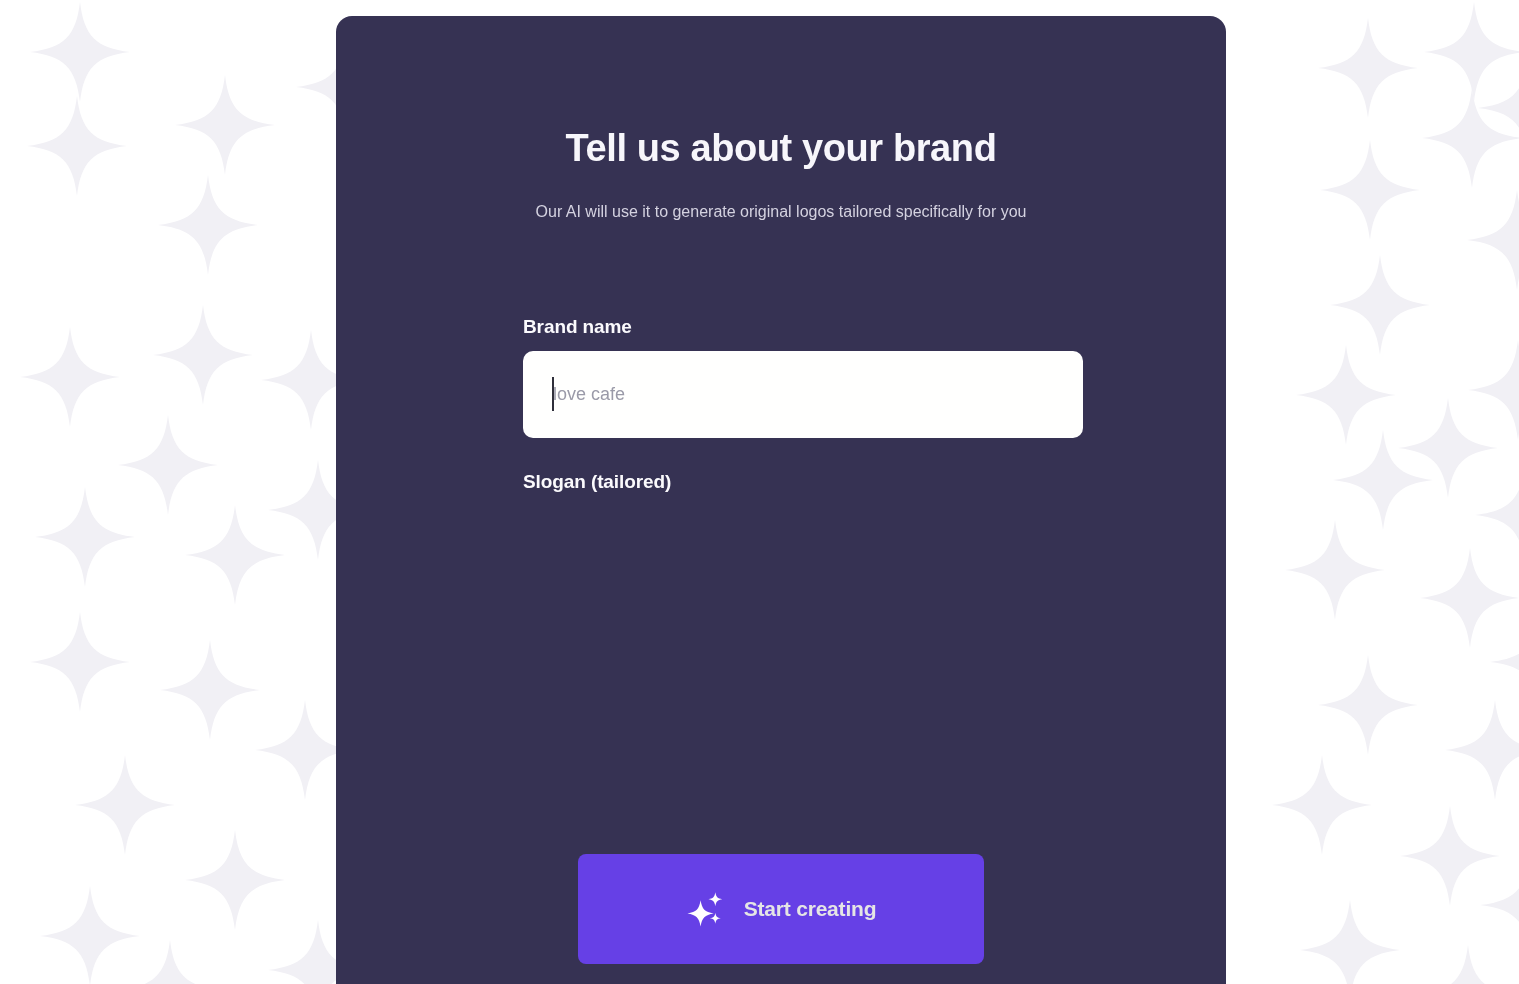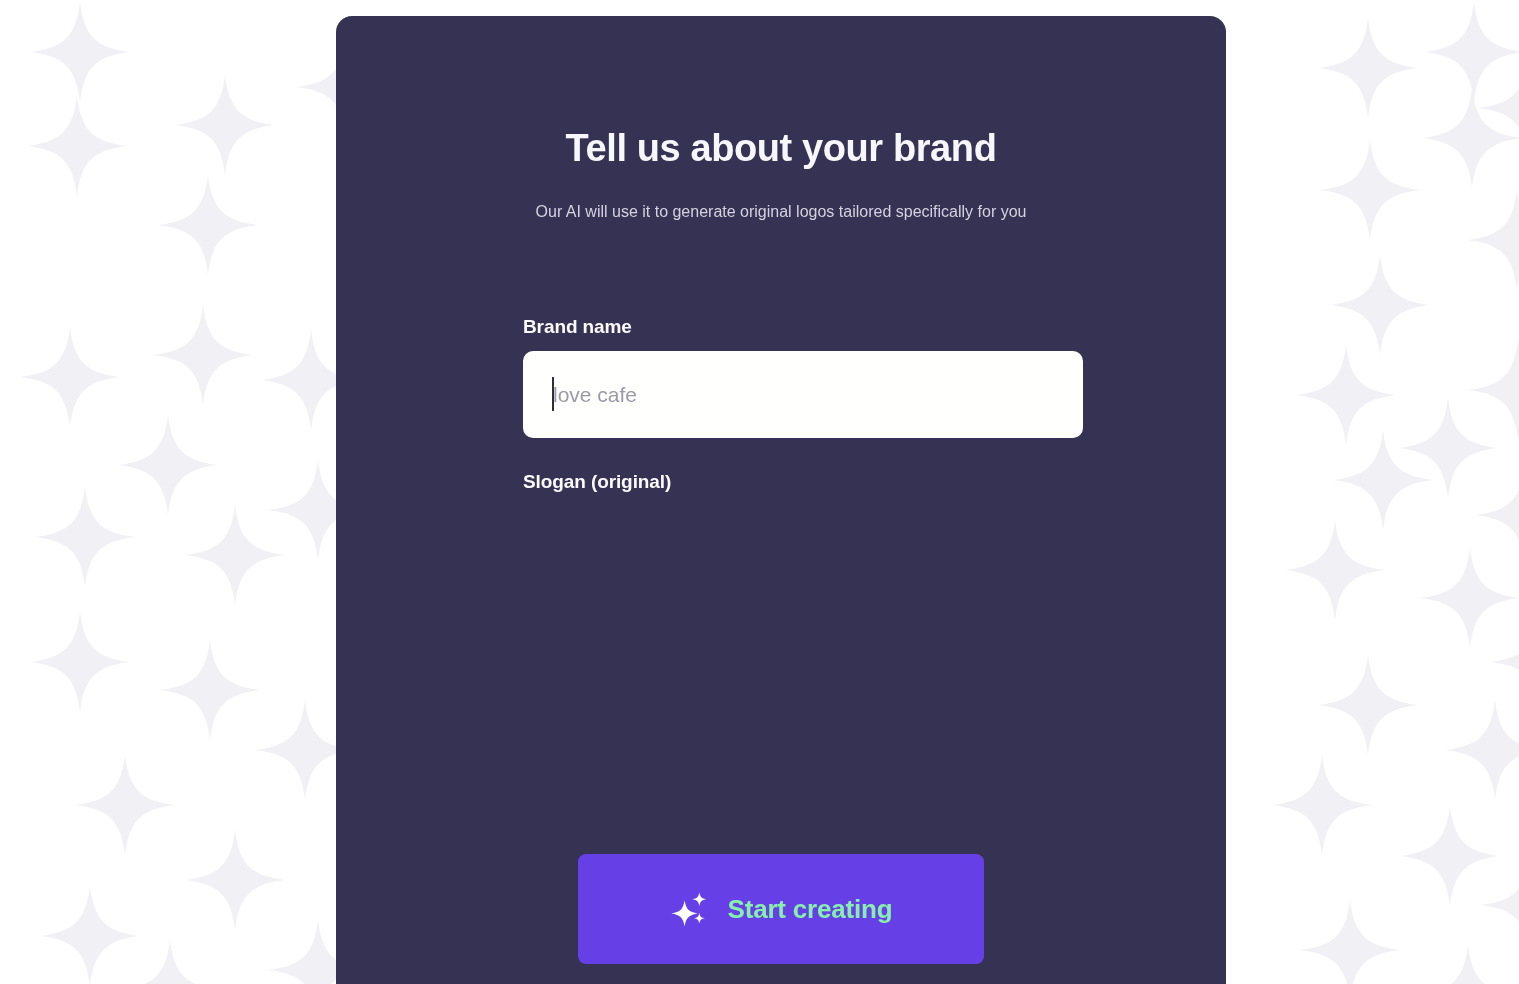--- a/index.html
+++ b/index.html
@@ -97,21 +97,21 @@
 
   .field-input {
     display: block;
     width: 560px;
     height: 87px;
     background: #fffffe;
     border: none;
     border-radius: 10px;
     padding: 0 30px;
     font-family: "Liberation Sans", sans-serif;
-    font-size: 21px;
+    font-size: 18px;
     font-weight: 400;
     color: #3a3a46;
     outline: none;
   }
 
   .field-input::placeholder {
     color: #9a9aa8;
     opacity: 1;
   }
 
@@ -140,23 +140,23 @@
     border-radius: 8px;
     display: flex;
     align-items: center;
     justify-content: center;
     gap: 18px;
     cursor: pointer;
     font-family: "Liberation Sans", sans-serif;
   }
 
   .btn-label {
-    font-size: 26px;
+    font-size: 21px;
     font-weight: 700;
-    color: #86efac;
+    color: #e5e5e5;
     letter-spacing: -0.2px;
   }
 
   .sparkle-icon { display: block; width: 40px; height: 40px; flex: 0 0 auto; }
 </style>
 </head>
 <body>
 
 <svg id="sparkle-bg" viewBox="0 0 1519 984" xmlns="http://www.w3.org/2000/svg" aria-hidden="true">
   <defs>
@@ -220,21 +220,21 @@
 
       <div class="field">
         <label class="field-label">Brand name</label>
         <div class="field-wrap">
           <span class="caret"></span>
           <input class="field-input" type="text" placeholder="love cafe" style="">
         </div>
       </div>
 
       <div class="field">
-        <label class="field-label">Slogan (original)</label>
+        <label class="field-label">Slogan (tailored)</label>
       </div>
 
 
     </div>
 
     <button class="submit-btn">
       <svg class="sparkle-icon" viewBox="0 0 48 48" xmlns="http://www.w3.org/2000/svg" aria-hidden="true">
         <g fill="#ffffff">
 
           <path d="M17.5 13.5 C 19.2 24.2, 22.6 27.6, 33.3 29.3 C 22.6 31.0, 19.2 34.4, 17.5 45.1 C 15.8 34.4, 12.4 31.0, 1.7 29.3 C 12.4 27.6, 15.8 24.2, 17.5 13.5 Z"></path>

